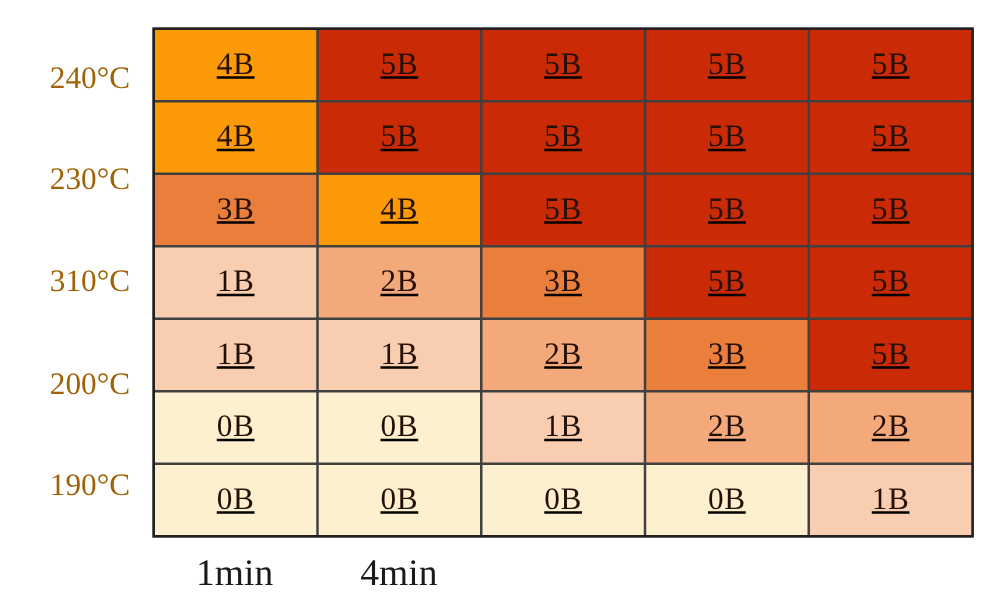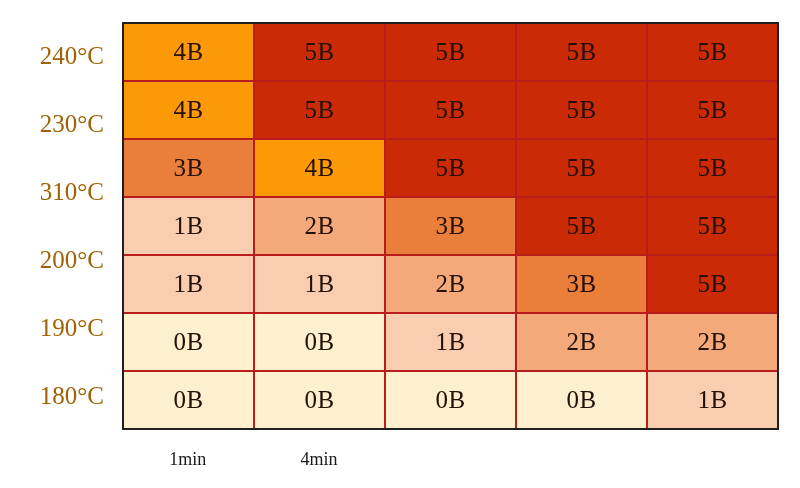--- a/index.html
+++ b/index.html
@@ -48,22 +48,23 @@
     position: absolute;
     left: 122px;
     top: 22px;
     width: 657px;
     height: 408px;
     display: grid;
     grid-template-columns: repeat(5, 1fr);
     grid-template-rows: repeat(7, 1fr);
     border: 2px solid #231f20;
     box-sizing: border-box;
-    background: #b91c1c;
+    background: #404040;
     gap: 2px;
+    text-decoration: underline;
   }
   .cell {
     display: flex;
     align-items: center;
     justify-content: center;
     font-size: 25px;
     color: #241006;
     letter-spacing: 0.5px;
     box-sizing: border-box;
     overflow: hidden;
@@ -76,37 +77,36 @@
     top: 438px;
     width: 657px;
     height: 42px;
     display: grid;
     grid-template-columns: repeat(5, 1fr);
   }
   .xlabel {
     display: flex;
     align-items: center;
     justify-content: center;
-    font-size: 18px;
+    font-size: 30px;
     color: #1a1a1a;
     white-space: nowrap;
   }
 </style>
 </head>
 <body>
 
 <div id="page">
 
   <div id="ylabels">
       <div class="ylabel">240°C</div>
       <div class="ylabel">230°C</div>
       <div class="ylabel">310°C</div>
       <div class="ylabel">200°C</div>
       <div class="ylabel">190°C</div>
-      <div class="ylabel">180°C</div>
     </div>
 
   <div id="grid">
       <div class="cell" style="background: rgb(251, 154, 6);">4B</div>
       <div class="cell" style="background: rgb(203, 42, 6);">5B</div>
       <div class="cell" style="background: rgb(203, 42, 6);">5B</div>
       <div class="cell" style="background: rgb(203, 42, 6);">5B</div>
       <div class="cell" style="background: rgb(203, 42, 6);">5B</div>
       <div class="cell" style="background: rgb(251, 154, 6);">4B</div>
       <div class="cell" style="background: rgb(203, 42, 6);">5B</div>

